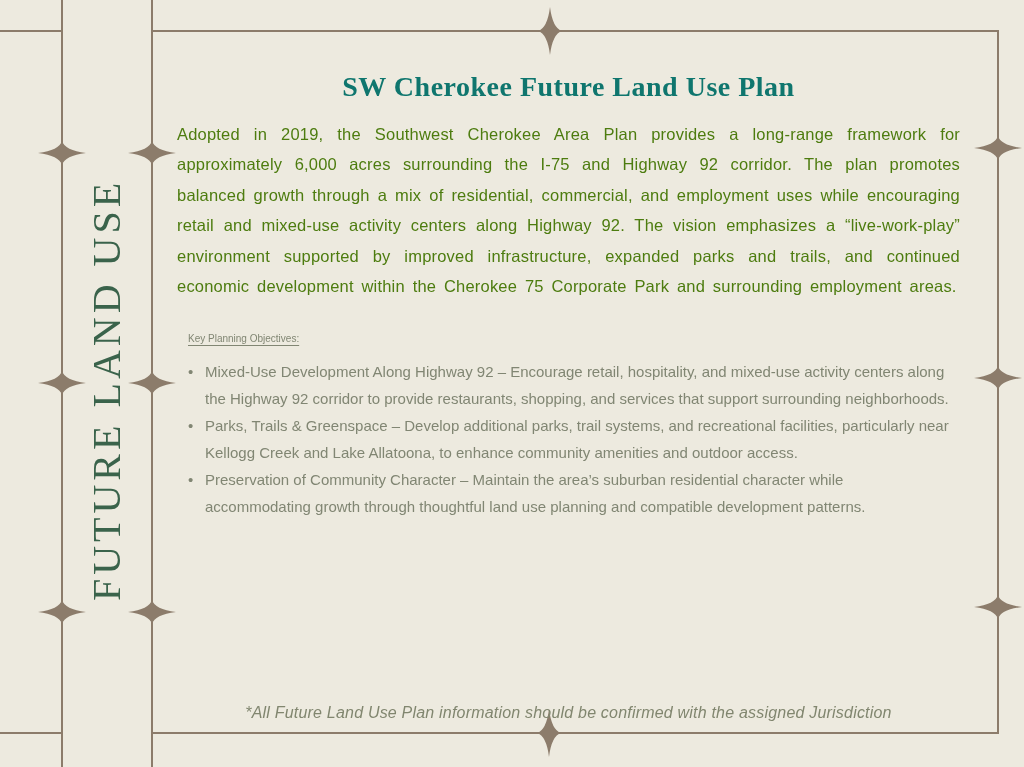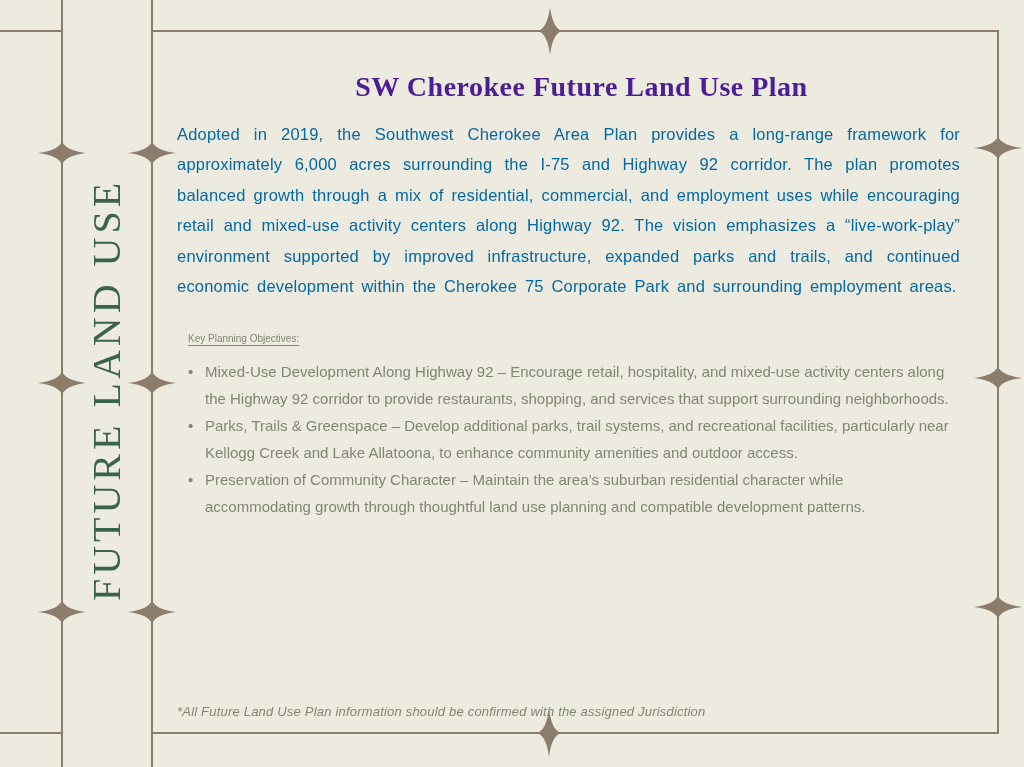--- a/index.html
+++ b/index.html
@@ -40,37 +40,37 @@
   }
 
   
   .content {
     position: absolute;
     left: 177px; top: 0;
     width: 783px; height: 767px;
   }
   .page-title {
     position: absolute;
-    top: 52px; left: 13px; width: 100%;
+    top: 52px; left: 0; width: 100%;
     text-align: center;
     font-family: "Liberation Serif", serif;
     font-size: 28px;
     font-weight: bold;
     letter-spacing: 0.5px;
-    color: #4c1d95;
+    color: #0f766e;
   }
   .intro {
     position: absolute;
     top: 102px; left: 0; width: 783px;
     text-align: justify;
     font-size: 16.5px;
     line-height: 30.5px;
     letter-spacing: 0.2px;
     word-spacing: 3px;
-    color: #0369a1;
+    color: #4d7c0f;
   }
   .objectives-heading {
     position: absolute;
     top: 333px; left: 11px;
     font-size: 10px;
     color: #818673;
     text-decoration: underline;
     text-underline-offset: 3px;
   }
   .objectives-list {
@@ -89,23 +89,23 @@
     margin: 0;
   }
   .objectives-list li::before {
     content: "\2022";
     position: absolute;
     left: 0; top: 0;
   }
   .footnote {
     position: absolute;
     top: 704px; left: 0; width: 100%;
-    text-align: left;
+    text-align: center;
     font-style: italic;
-    font-size: 13px;
+    font-size: 16px;
     letter-spacing: 0.2px;
     color: #81866F;
   }
 </style>
 </head>
 <body>
 
 <div class="slide">
 
   <div class="line vline-a"></div>

